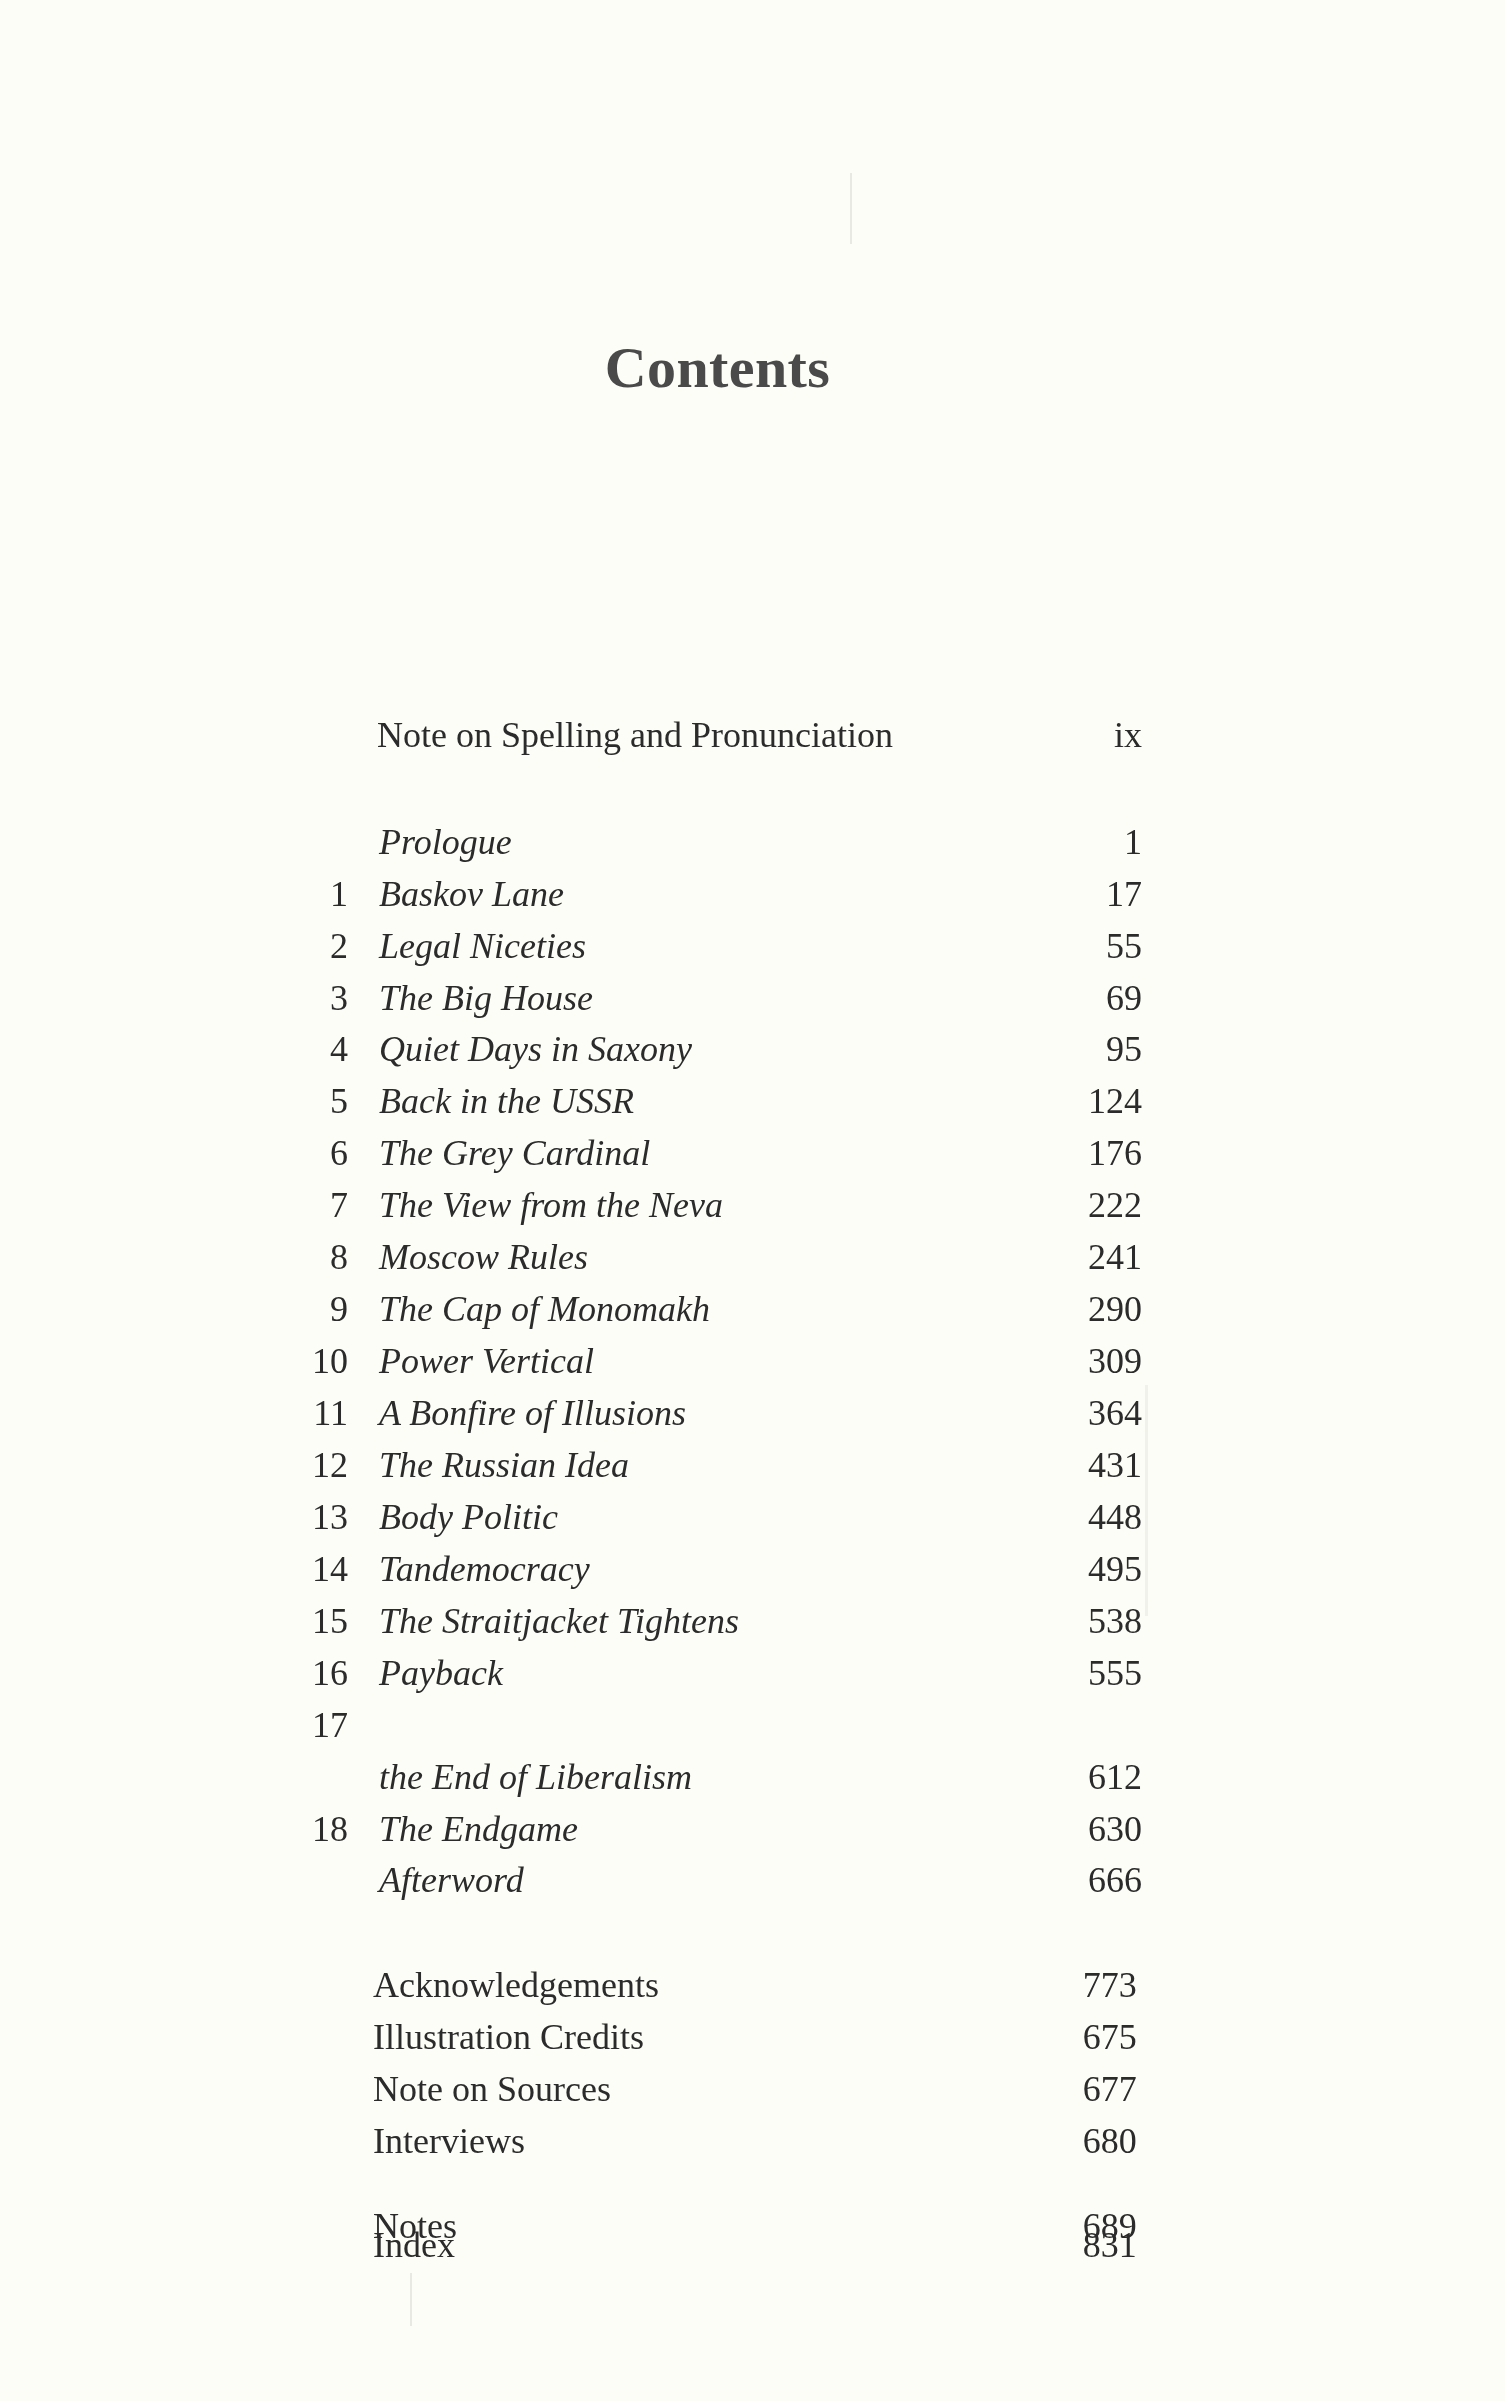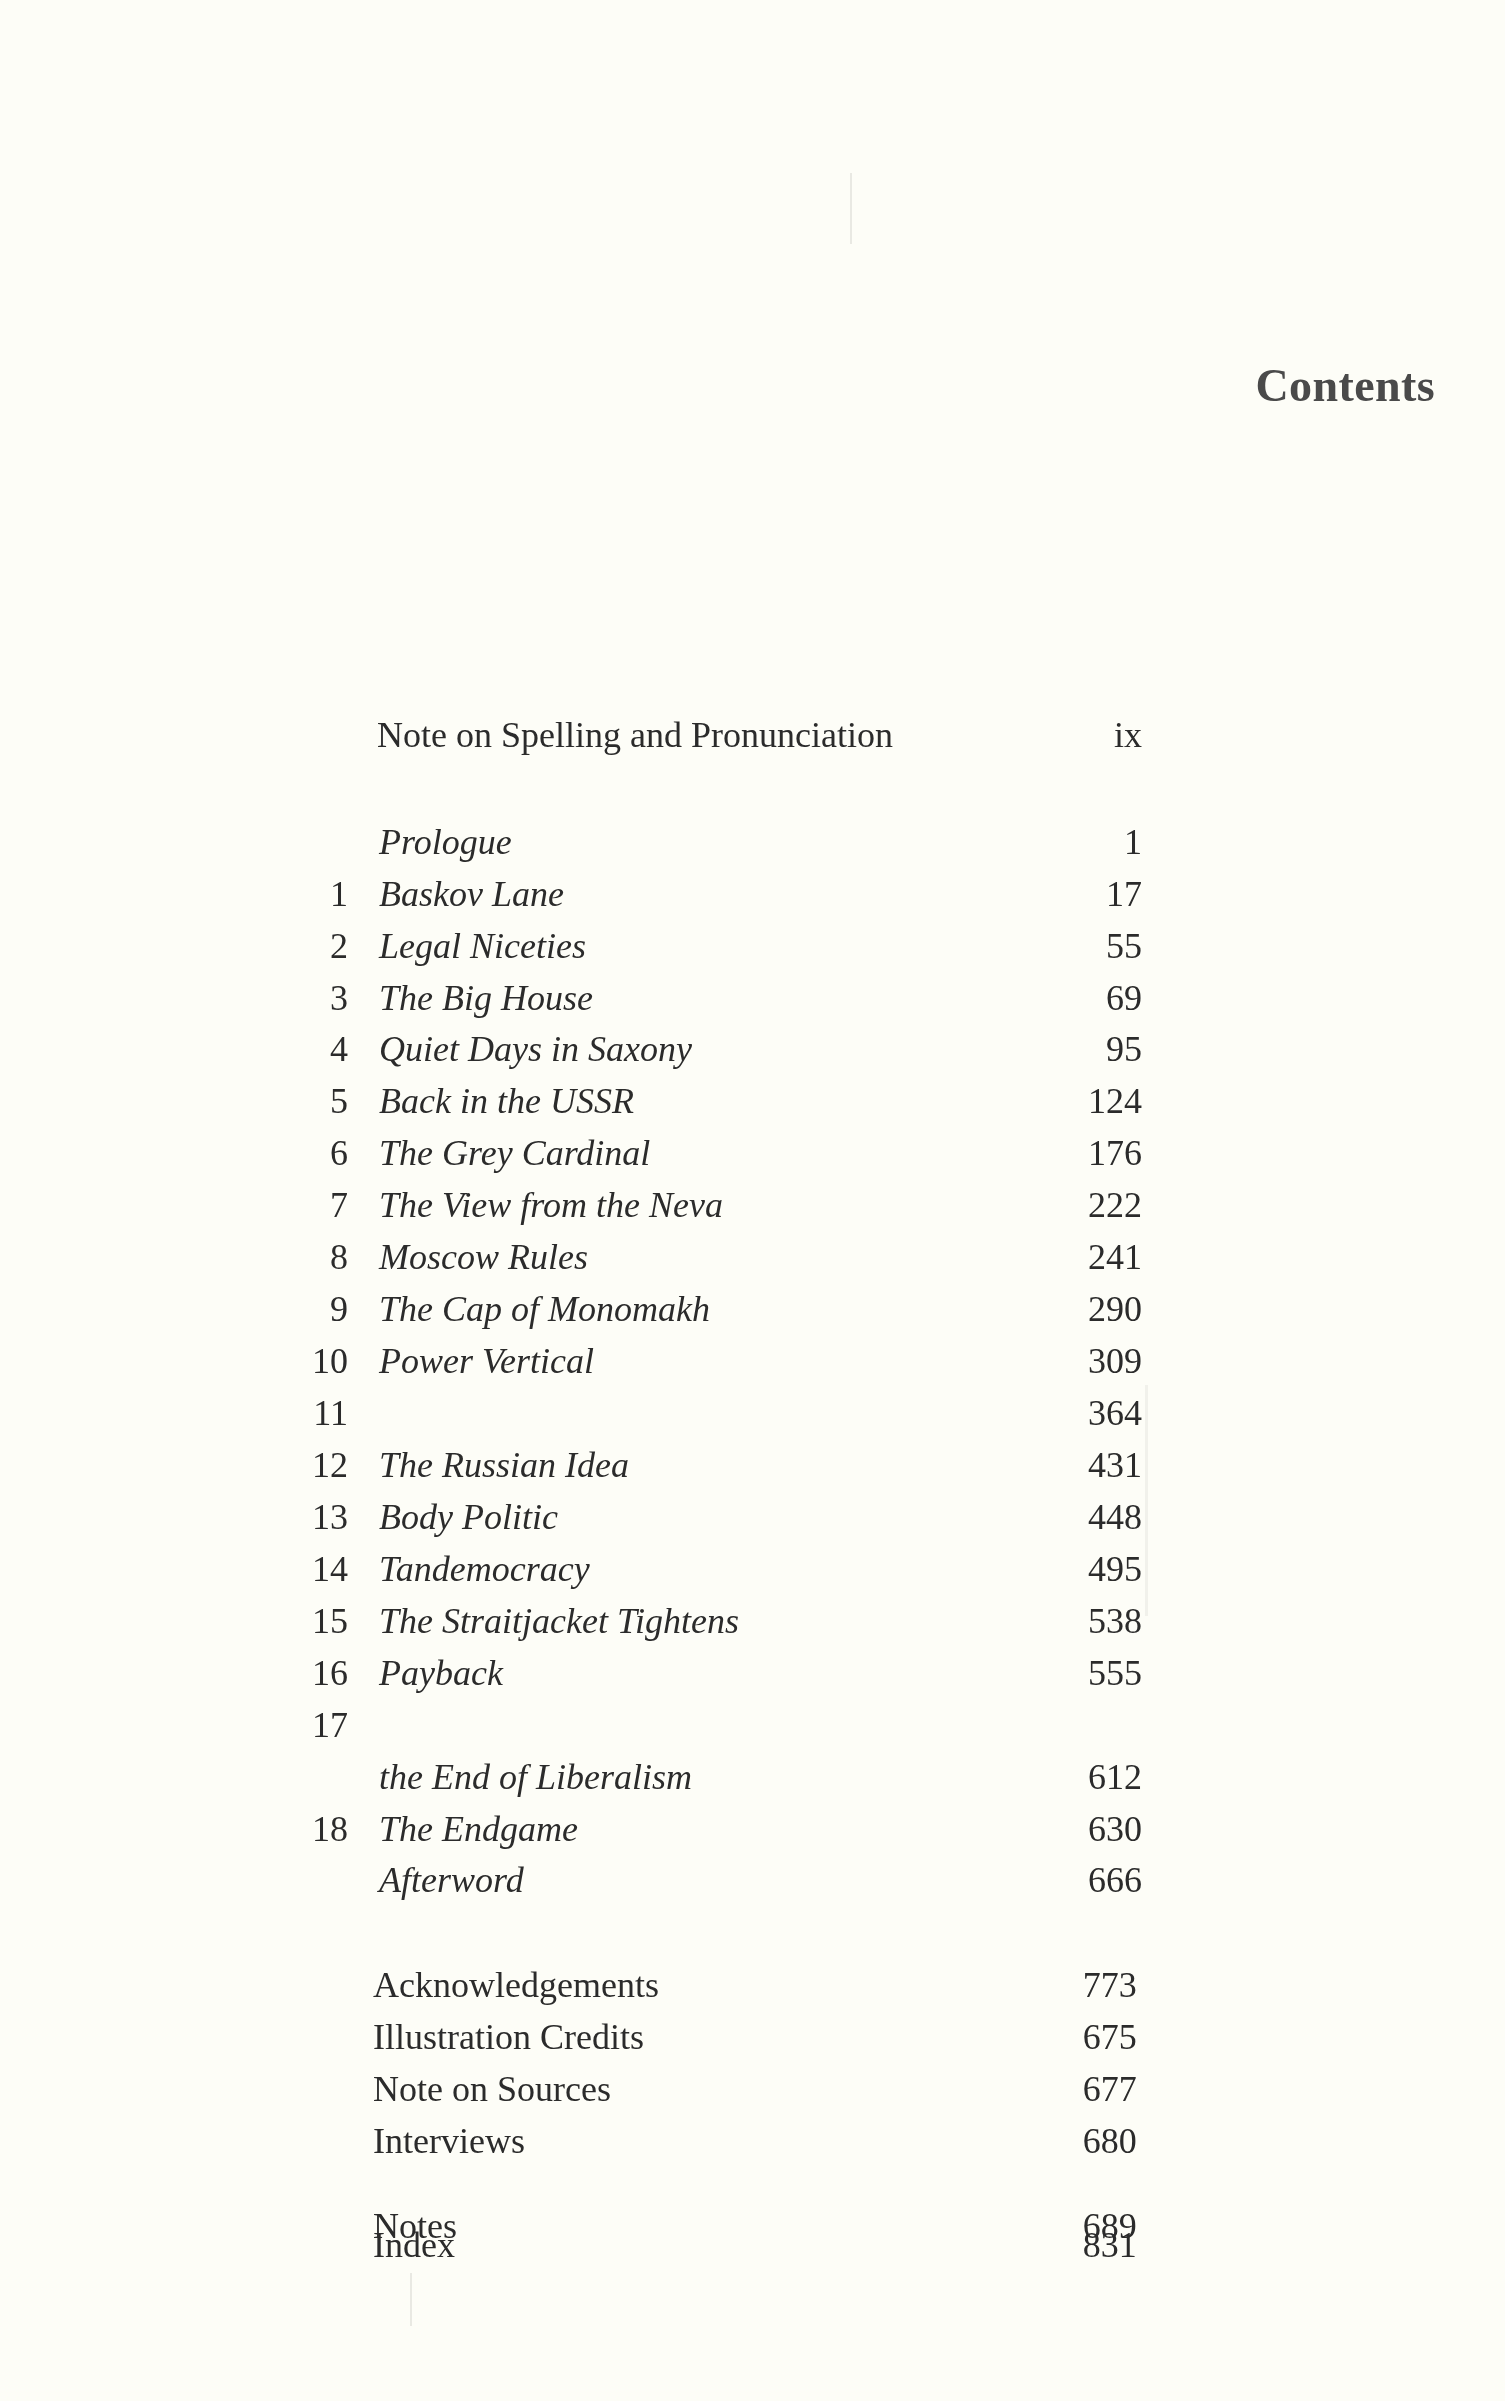--- a/index.html
+++ b/index.html
@@ -12,23 +12,23 @@
       background: #fdfdf7;
       position: relative;
       overflow: hidden;
       font-family: "Liberation Serif", "DejaVu Serif", serif;
       color: #2b2b2b;
     }
     .page-title {
       position: absolute;
       left: 0;
       width: 1435px;
-      top: 332px;
-      text-align: right;
-      font-size: 46px;
+      top: 300px;
+      text-align: center;
+      font-size: 58px;
       line-height: 1;
       color: #4a4a4a;
       letter-spacing: 0.4px;
     }
     .row {
       position: absolute;
       left: 281px;
       width: 861px;
       height: 51px;
       font-size: 36px;
@@ -119,20 +119,21 @@
   <span class="title">The Cap of Monomakh</span>
   <span class="page">290</span>
 </div>
 <div class="row italic" style="top:1336px;">
   <span class="num">10</span>
   <span class="title">Power Vertical</span>
   <span class="page">309</span>
 </div>
 <div class="row italic" style="top:1388px;">
   <span class="num">11</span>
+  <span class="title">A Bonfire of Illusions</span>
   <span class="page">364</span>
 </div>
 <div class="row italic" style="top:1440px;">
   <span class="num">12</span>
   <span class="title">The Russian Idea</span>
   <span class="page">431</span>
 </div>
 <div class="row italic" style="top:1492px;">
   <span class="num">13</span>
   <span class="title">Body Politic</span>

